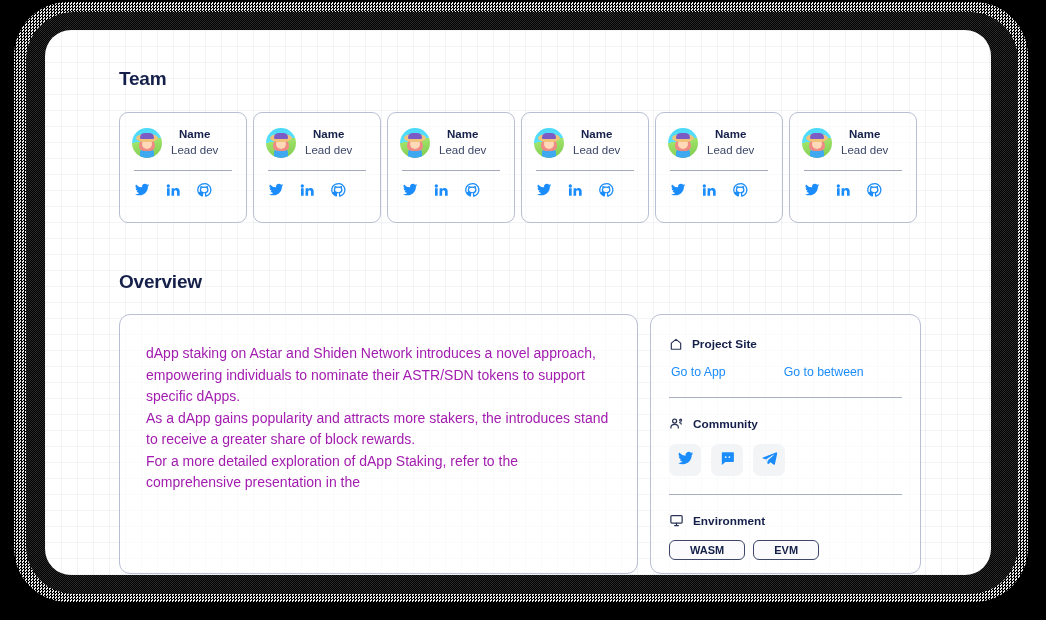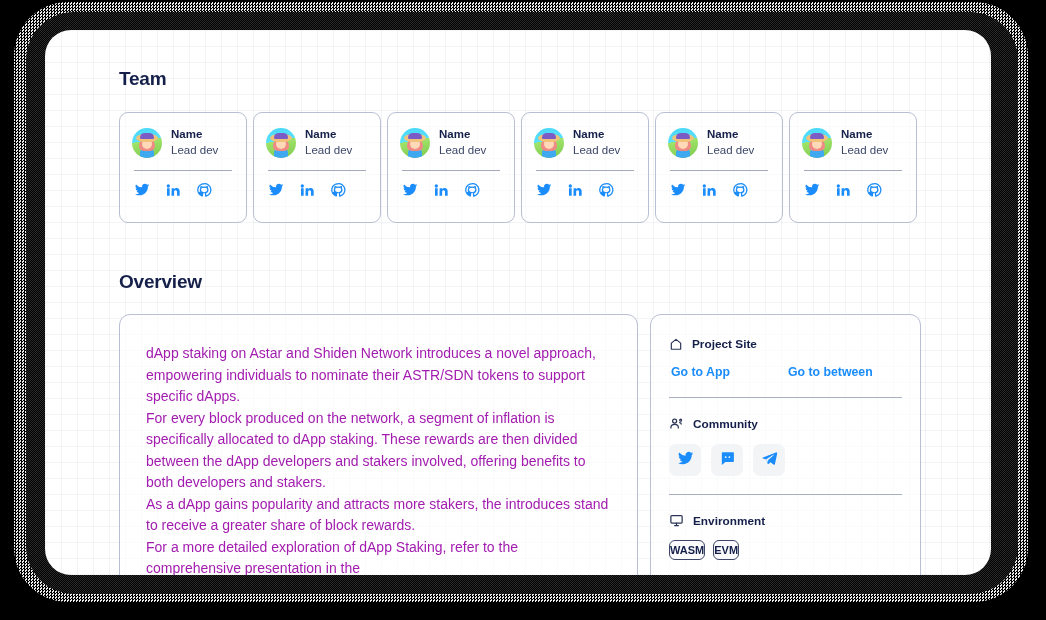--- a/index.html
+++ b/index.html
@@ -128,21 +128,21 @@
     width: 14px; height: 9px;
     border-radius: 4px 4px 0 0;
     background: #3ea8f0;
   }
   .avatar .scarf {
     position: absolute; left: 11px; top: 19px;
     width: 8px; height: 4px;
     border-radius: 2px;
     background: #8b5cf6;
   }
-  .tc-name { font-size: 11.5px; font-weight: bold; color: #15204a; line-height: 15px; }
+  .tc-name { font-size: 11.5px; font-weight: bold; color: #15204a; line-height: 15px; text-align: center; }
   .tc-role { font-size: 11.5px; color: #3c4768; line-height: 16px; }
   .tc-sep { height: 1px; background: #5a6480; opacity: .55; margin: 12px 2px 0 2px; }
   .tc-socials { display: flex; gap: 15px; margin-top: 11px; padding-left: 2px; }
   .tc-socials svg { display: block; }
 
   
   #overview-head { margin-top: 48px; }
   #overview-row { display: flex; gap: 12px; margin-top: 21px; }
 
   #overview-panel {
@@ -174,40 +174,40 @@
     display: flex; align-items: center; gap: 9px;
     color: #15204a;
     font-size: 11.8px;
     font-weight: bold;
   }
   .sp-head svg { display:block; flex: 0 0 auto; }
   .sp-links { display: flex; margin-top: 14px; padding-left: 2px; }
   .sp-link {
     color: #1a8cfb;
     font-size: 12.3px;
-    font-weight: bold;
+    font-weight: normal;
     cursor: pointer;
   }
   .sp-link + .sp-link { margin-left: 58px; }
   .sp-divider { height: 1px; background: #5a6480; opacity: .5; margin: 18px 0 0 0; }
 
   .sp-socials { display: flex; gap: 10px; margin-top: 13px; }
   .sp-social-btn {
     width: 32px; height: 32px;
     border-radius: 7px;
     background: #f3f4f6;
     display: flex; align-items: center; justify-content: center;
     cursor: pointer;
   }
 
   .sp-tags { display: flex; gap: 8px; margin-top: 12px; }
   .sp-tag {
     border: 1px solid #3c4768;
     border-radius: 6px;
-    padding: 3px 0;
+    padding: 3px 20px;
     font-size: 11px;
     font-weight: bold;
     color: #15204a;
     background: #fbfbfd;
   }
 </style>
 </head>
 <body>
 
 <div id="frame">
@@ -426,21 +426,20 @@
           </div>
         </div>
 
       <h2 class="section-title" id="overview-head">Overview</h2>
 
       <div id="overview-row">
 
         <div id="overview-panel">
           <div id="overview-text">
               <p>dApp staking on Astar and Shiden Network introduces a novel approach, empowering individuals to nominate their ASTR/SDN tokens to support specific dApps.</p>
-              <p>For every block produced on the network, a segment of inflation is specifically allocated to dApp staking. These rewards are then divided between the dApp developers and stakers involved, offering benefits to both developers and stakers.</p>
               <p>As a dApp gains popularity and attracts more stakers, the introduces stand to receive a greater share of block rewards.</p>
               <p><span>For a more detailed exploration of dApp Staking, refer to the comprehensive presentation in the </span></p>
             </div>
         </div>
 
         <div id="side-panel">
 
           <div class="sp-block">
             <div class="sp-head">
               <span>

